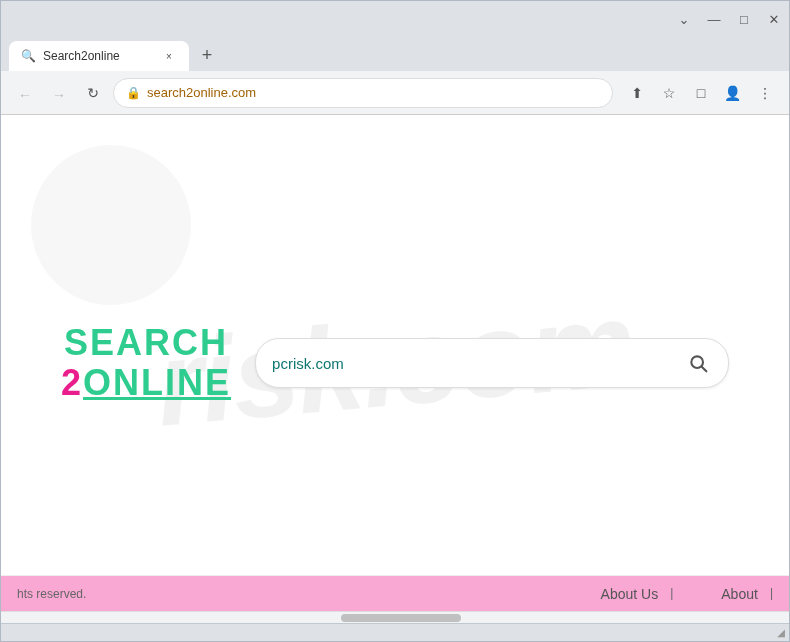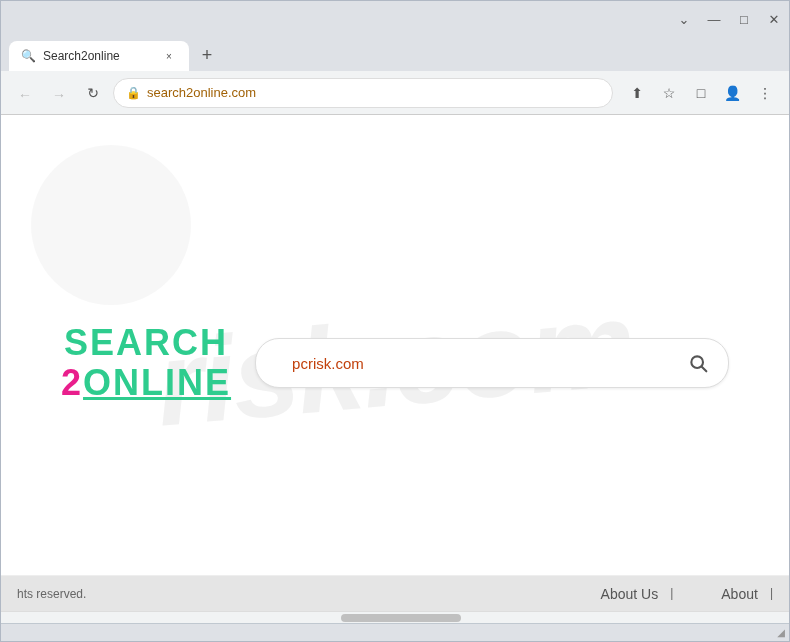--- a/index.html
+++ b/index.html
@@ -266,23 +266,22 @@
       height: 50px;
       background: #fff;
       box-shadow: 0 1px 3px rgba(0,0,0,0.08);
     }
 
     .search-input {
       flex: 1;
       border: none;
       outline: none;
       font-size: 15px;
-      color: #c2410c;
+      color: #0f766e;
       background: transparent;
-      margin-left: 20px;
     }
 
     .search-btn {
       background: none;
       border: none;
       cursor: pointer;
       padding: 4px;
       color: #555;
       font-size: 20px;
       display: flex;
@@ -294,21 +293,21 @@
       position: absolute;
       bottom: 0;
       left: 0;
       right: 0;
       height: 36px;
       display: flex;
       align-items: center;
       padding: 16px 16px;
       font-size: 12px;
       color: #666;
-      background: #e5e5e5;
+      background: #f9a8d4;
       border-top: 1px solid #eee;
     }
 
     .footer-right {
       margin-left: auto;
       display: flex;
       gap: 12px;
     }
 
     .footer-link {

